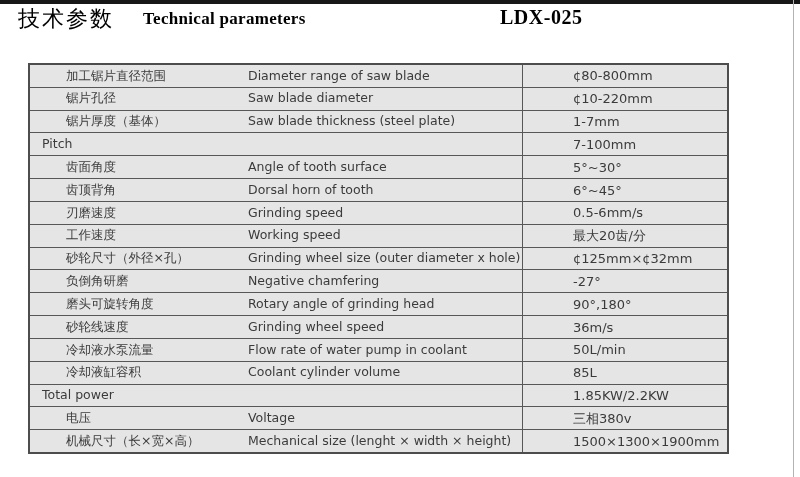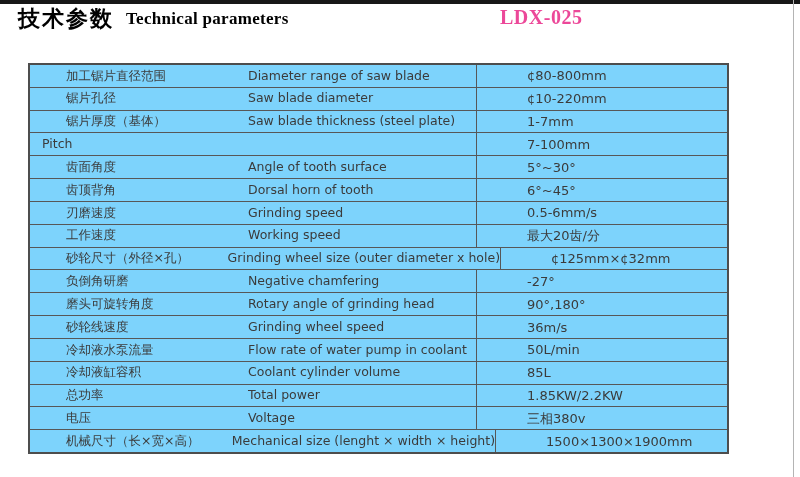--- a/index.html
+++ b/index.html
@@ -5,48 +5,48 @@
   html,body{margin:0;padding:0;}
   body{
     width:800px;height:477px;position:relative;background:#ffffff;overflow:hidden;
     font-family:"DejaVu Sans",sans-serif;
     -webkit-font-smoothing:antialiased;
   }
   .topbar{position:absolute;left:0;top:0;width:800px;height:4px;background:#171717;}
   .scan-line{position:absolute;left:793px;top:0;width:1px;height:477px;background:#b4b4b4;}
   .title-cn{
     position:absolute;left:18px;top:4px;
-    font-family:"Liberation Serif",serif;font-weight:bold;
+    font-family:"Liberation Serif",serif;font-weight:normal;
     font-size:22px;color:#000;letter-spacing:2px;
   }
   .title-en{
-    position:absolute;left:126px;top:9px;
+    position:absolute;left:143px;top:9px;
     font-family:"Liberation Serif",serif;font-weight:bold;
     font-size:17px;color:#000;letter-spacing:0.3px;
   }
   .model{
     position:absolute;left:500px;top:6px;
     font-family:"Liberation Serif",serif;font-weight:bold;
-    font-size:20px;color:#ec4899;letter-spacing:0.5px;
+    font-size:20px;color:#000000;letter-spacing:0.5px;
   }
   .ptable{
     position:absolute;left:28px;top:63px;width:701px;height:391px;
-    box-sizing:border-box;border:2px solid #4d4d4d;background:#7dd3fc;
+    box-sizing:border-box;border:2px solid #4d4d4d;background:#e5e5e5;
     display:flex;flex-direction:column;
   }
   .row{
     flex:1;display:flex;align-items:center;
     border-bottom:1px solid #575757;
     font-size:12.5px;color:#3b3b3b;line-height:1;
   }
   .row:last-child{border-bottom:none;}
   .c1{box-sizing:border-box;width:206px;padding-left:36px;white-space:nowrap;}
   .c2{flex:1;white-space:nowrap;margin-left:12px;}
   .c3{
-    box-sizing:border-box;width:251px;border-left:1px solid #575757;
+    box-sizing:border-box;width:205px;border-left:1px solid #575757;
     padding-left:50px;align-self:stretch;display:flex;align-items:center;
     white-space:nowrap;font-size:13px;
   }
 </style>
 </head>
 <body>
 
 <div class="topbar"></div>
 <div class="scan-line"></div>
 
@@ -118,21 +118,20 @@
       <div class="c1">冷却液水泵流量</div>
       <div class="c2">Flow rate of water pump in coolant</div>
       <div class="c3">50L/min</div>
     </div>
     <div class="row">
       <div class="c1">冷却液缸容积</div>
       <div class="c2">Coolant cylinder volume</div>
       <div class="c3">85L</div>
     </div>
     <div class="row">
-      <div class="c1">总功率</div>
       <div class="c2">Total power</div>
       <div class="c3">1.85KW/2.2KW</div>
     </div>
     <div class="row">
       <div class="c1">电压</div>
       <div class="c2">Voltage</div>
       <div class="c3">三相380v</div>
     </div>
     <div class="row">
       <div class="c1">机械尺寸（长×宽×高）</div>

